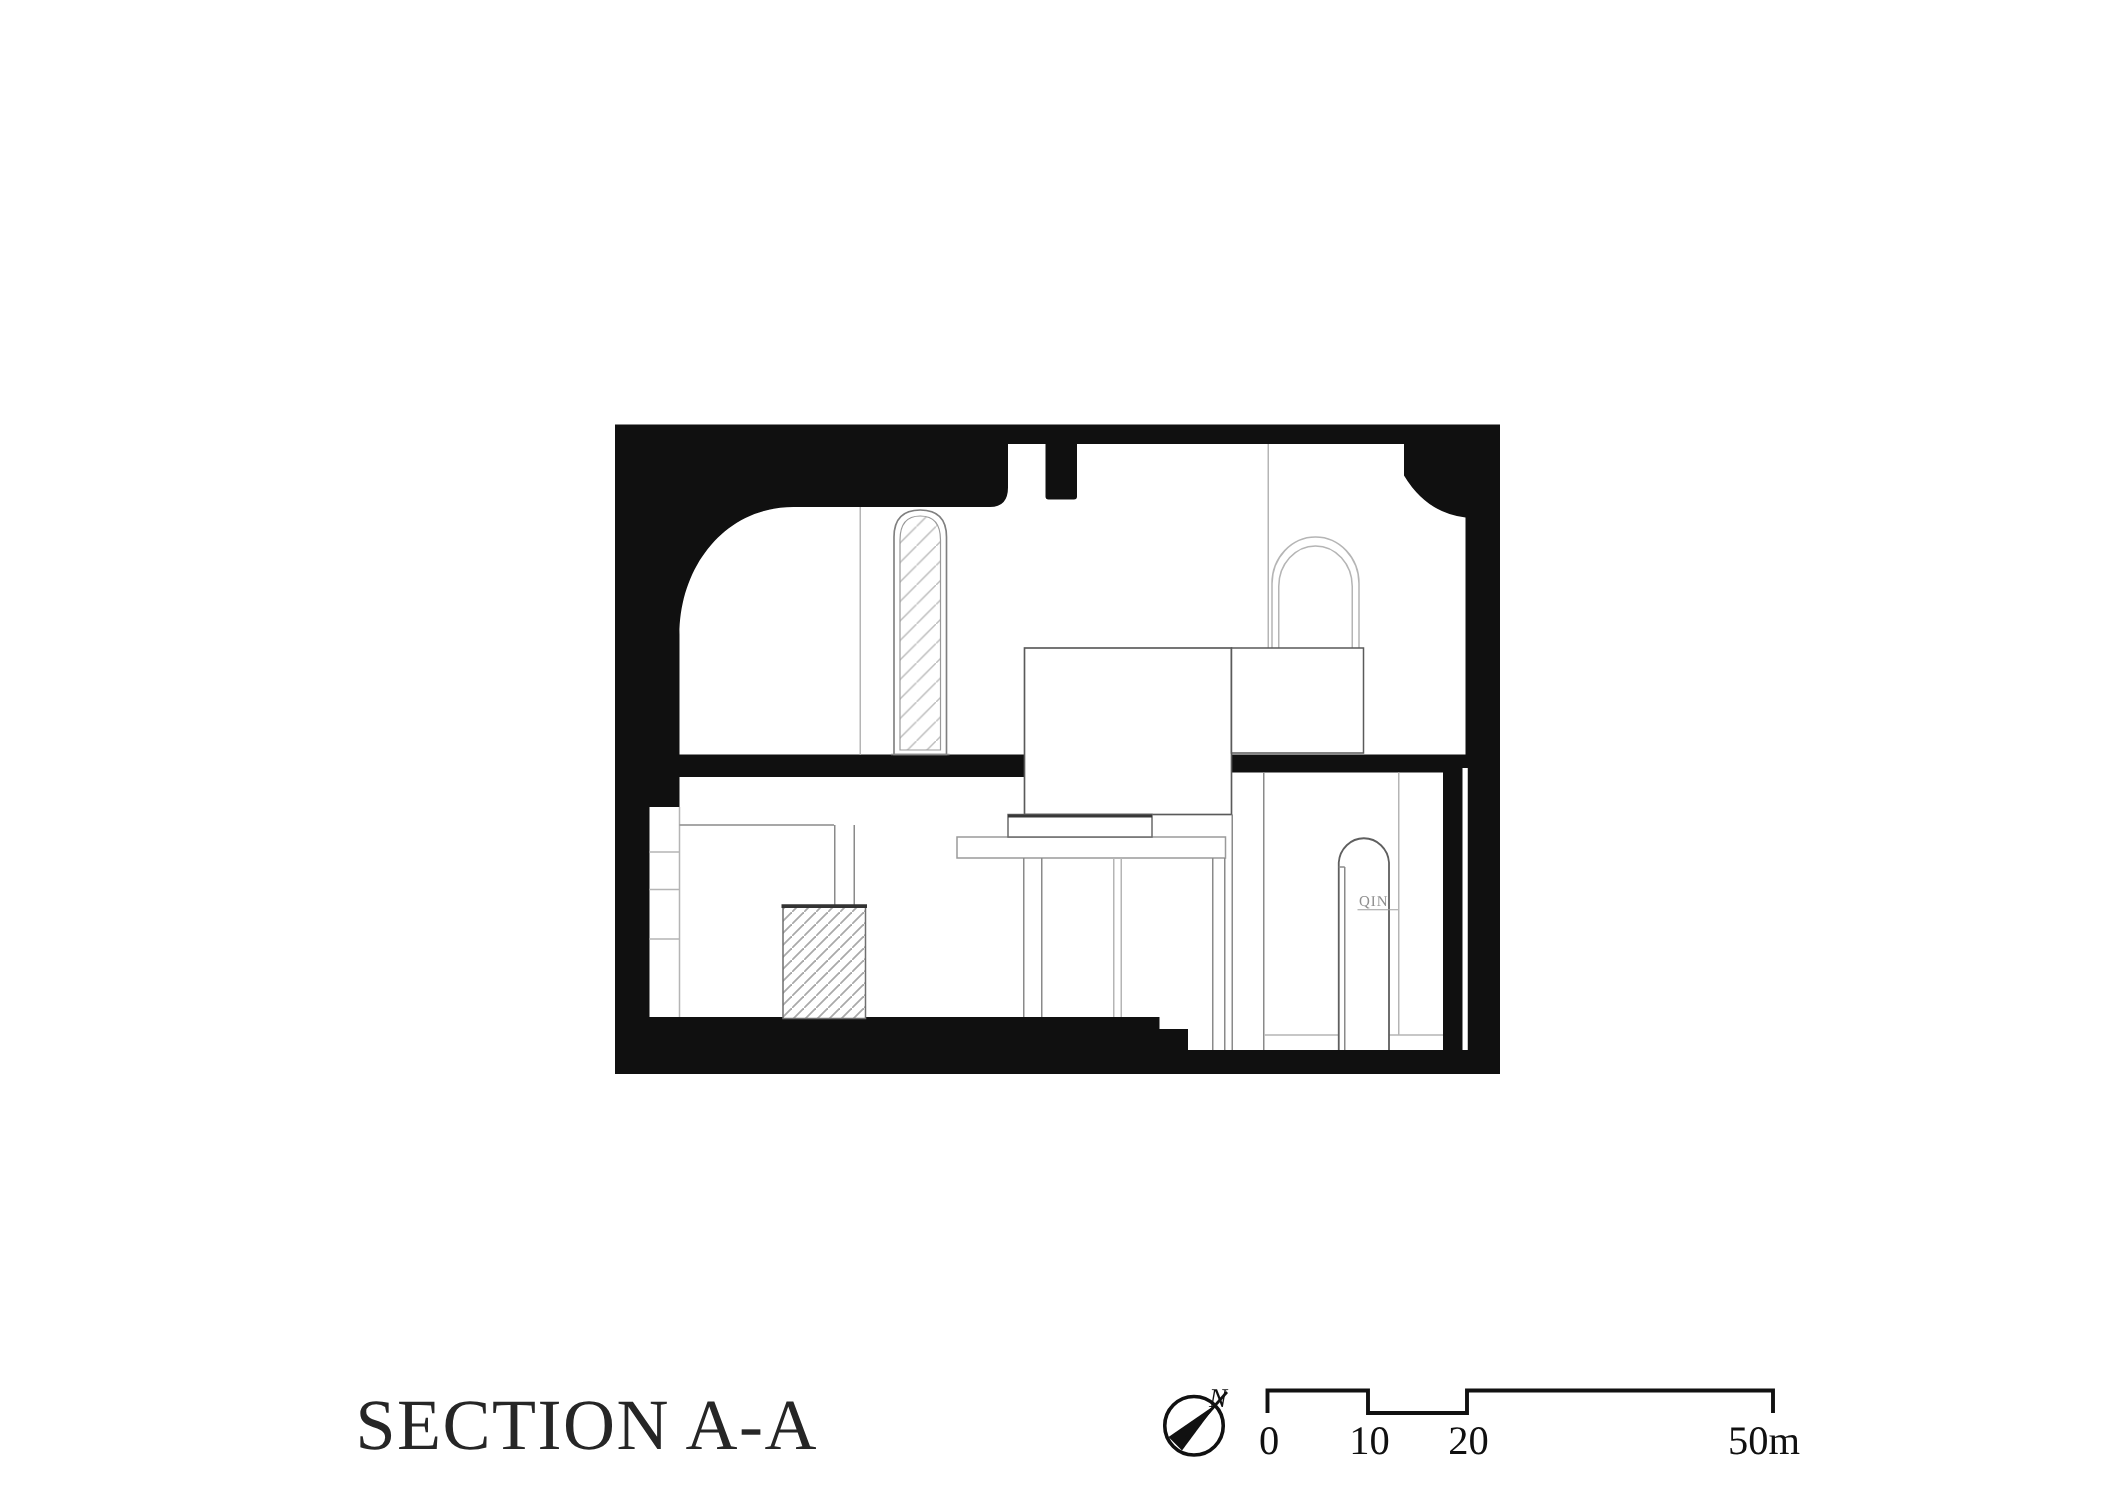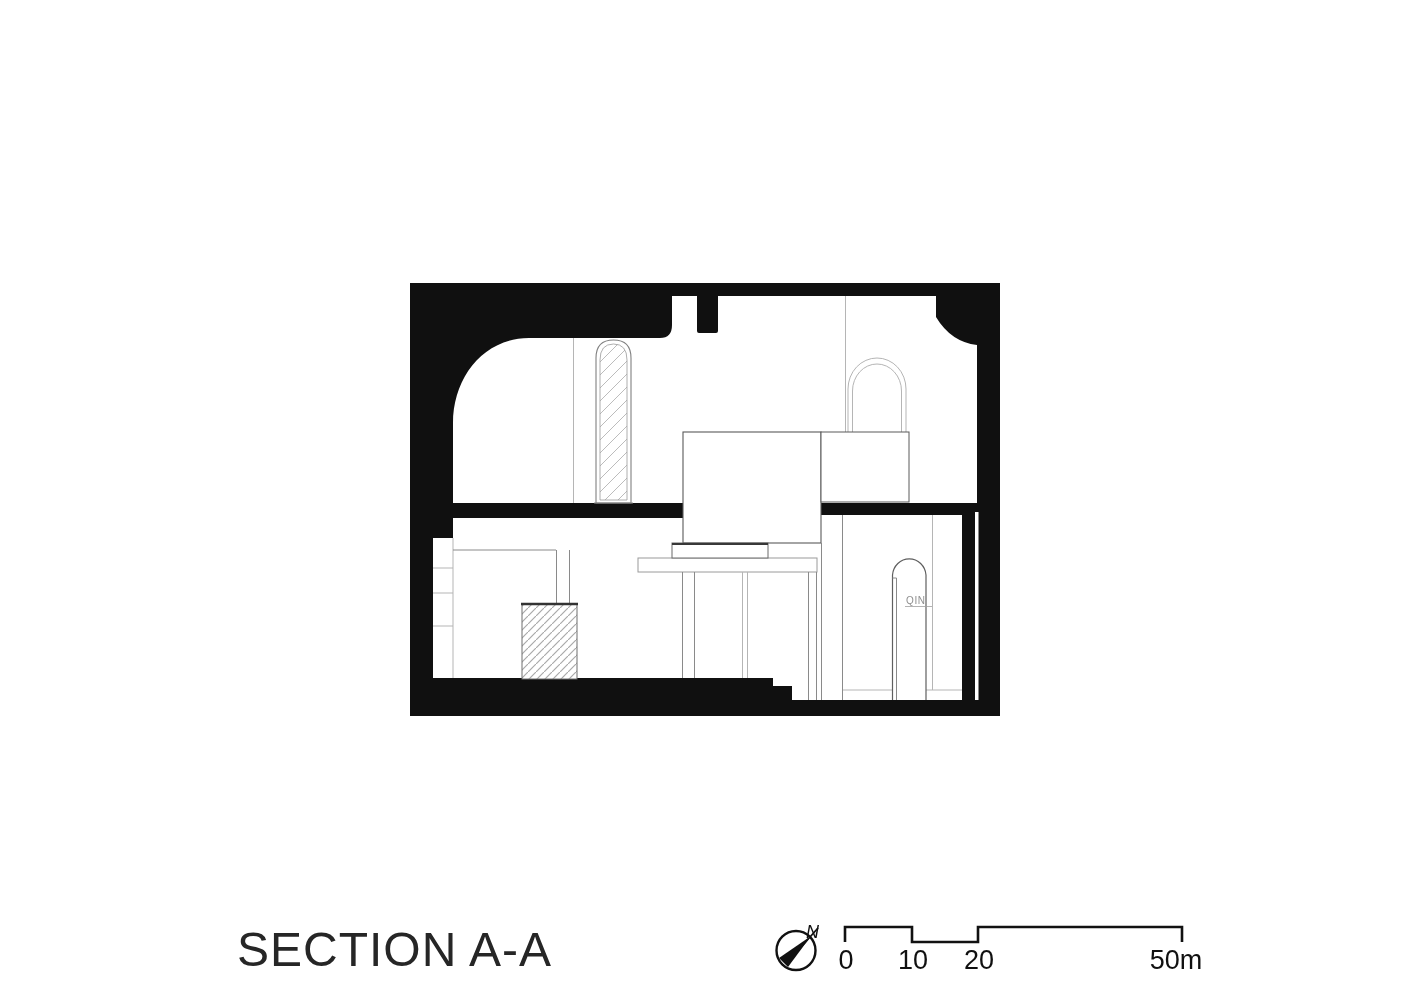--- a/index.html
+++ b/index.html
@@ -1,17 +1,17 @@
 <!DOCTYPE html>
 <html style="--ink: #101010; --title-ink: #262626; --line-light: #b5b5b5; --line-mid: #8a8a8a; --line-dark: #555555; --paper: #ffffff;"><head>
 <meta charset="utf-8">
 <style>
   html,body{margin:0;padding:0;background:#ffffff;}
   .canvas{position:relative;width:1415px;height:1000px;background:var(--paper,#ffffff);overflow:hidden;
-          font-family:Liberation Sans, sans-serif;}
+          font-family:Liberation Serif, serif;}
   svg{position:absolute;left:0;top:0;}
   .blk{fill:var(--ink,#111);}
   .wht{fill:#ffffff;}
   .ln-l{stroke:var(--line-light,#b5b5b5);fill:none;stroke-width:1;}
   .ln-m{stroke:var(--line-mid,#8a8a8a);fill:none;stroke-width:1;}
   .title-text{font-size:48px;letter-spacing:1px;fill:var(--title-ink,#262626);}
   .tick-text{font-size:27px;fill:var(--ink,#141414);}
   .north-text{font-size:18px;font-style:italic;fill:var(--ink,#141414);}
   .door-text{font-size:10px;letter-spacing:0.6px;fill:#8f8f8f;}
 </style>

